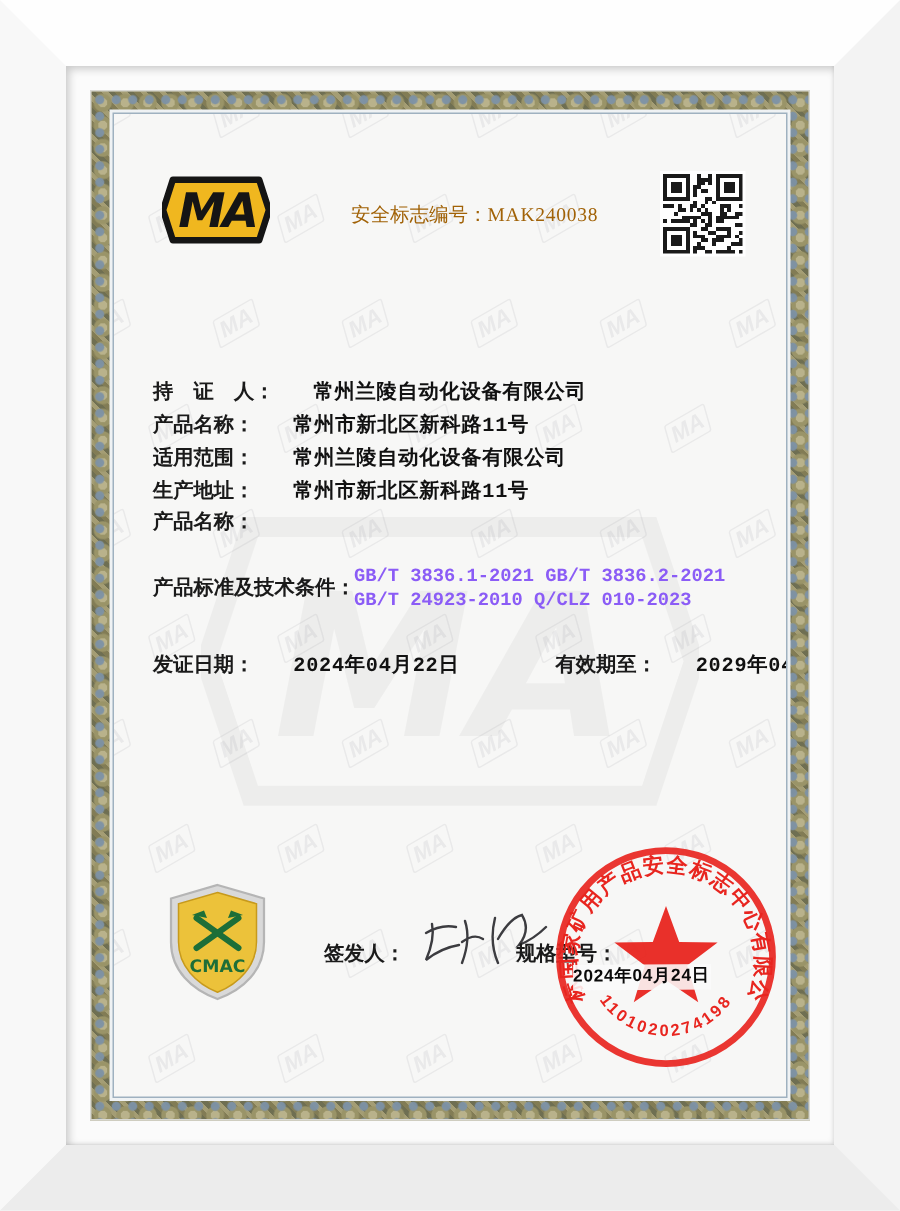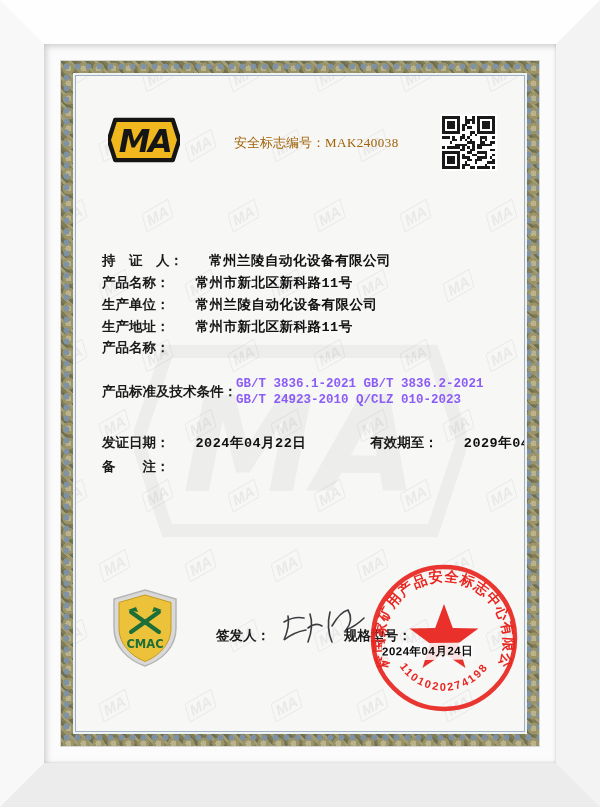--- a/index.html
+++ b/index.html
@@ -350,43 +350,39 @@
 
       <div class="row" style="top:176px">
         <span class="lab">持　证　人：</span>
         <span class="val">常州兰陵自动化设备有限公司</span>
       </div>
       <div class="row" style="top:198px">
         <span class="lab">产品名称：</span>
         <span class="val">常州市新北区新科路11号</span>
       </div>
       <div class="row" style="top:220px">
-        <span class="lab">生产单位：</span>
+        <span class="lab">适用范围：</span>
         <span class="val">常州兰陵自动化设备有限公司</span>
       </div>
       <div class="row" style="top:242px">
         <span class="lab">生产地址：</span>
         <span class="val">常州市新北区新科路11号</span>
       </div>
       <div class="row" style="top:263px">
         <span class="lab">产品名称：</span>
       </div>
       <div class="row" style="top:307px">
         <span class="lab">产品标准及技术条件：</span>
       </div>
       <div class="std-val">GB/T 3836.1-2021 GB/T 3836.2-2021 GB/T 24923-2010 Q/CLZ 010-2023</div>
       <div class="row" style="top:358px">
         <span class="lab">发证日期：</span>
         <span class="val">2024年04月22日</span>
         <span class="lab inline-gap">有效期至：</span>
         <span class="val">2029年04月21日</span>
-      </div>
-      <div class="row" style="top:382px">
-        <span class="lab">备　　注：</span>
-        <span class="val"></span>
       </div>
 
 
       <svg class="cmac" viewBox="0 0 72 80">
         <path d="M36 2 L67 11 V40 C67 59 53 72 36 78 C19 72 5 59 5 40 V11 Z" fill="#d9d9d9" stroke="#b5b5b5" stroke-width="1.5"></path>
         <path d="M36 7 L62 14.5 V40 C62 56 50 68 36 73.5 C22 68 10 56 10 40 V14.5 Z" fill="#ecc23a" stroke="#c79a1c" stroke-width="1"></path>
         <g stroke="#1d6e38" stroke-width="4" stroke-linecap="round">
           <line x1="22" y1="24" x2="50" y2="44"></line>
           <line x1="50" y1="24" x2="22" y2="44"></line>
         </g>

